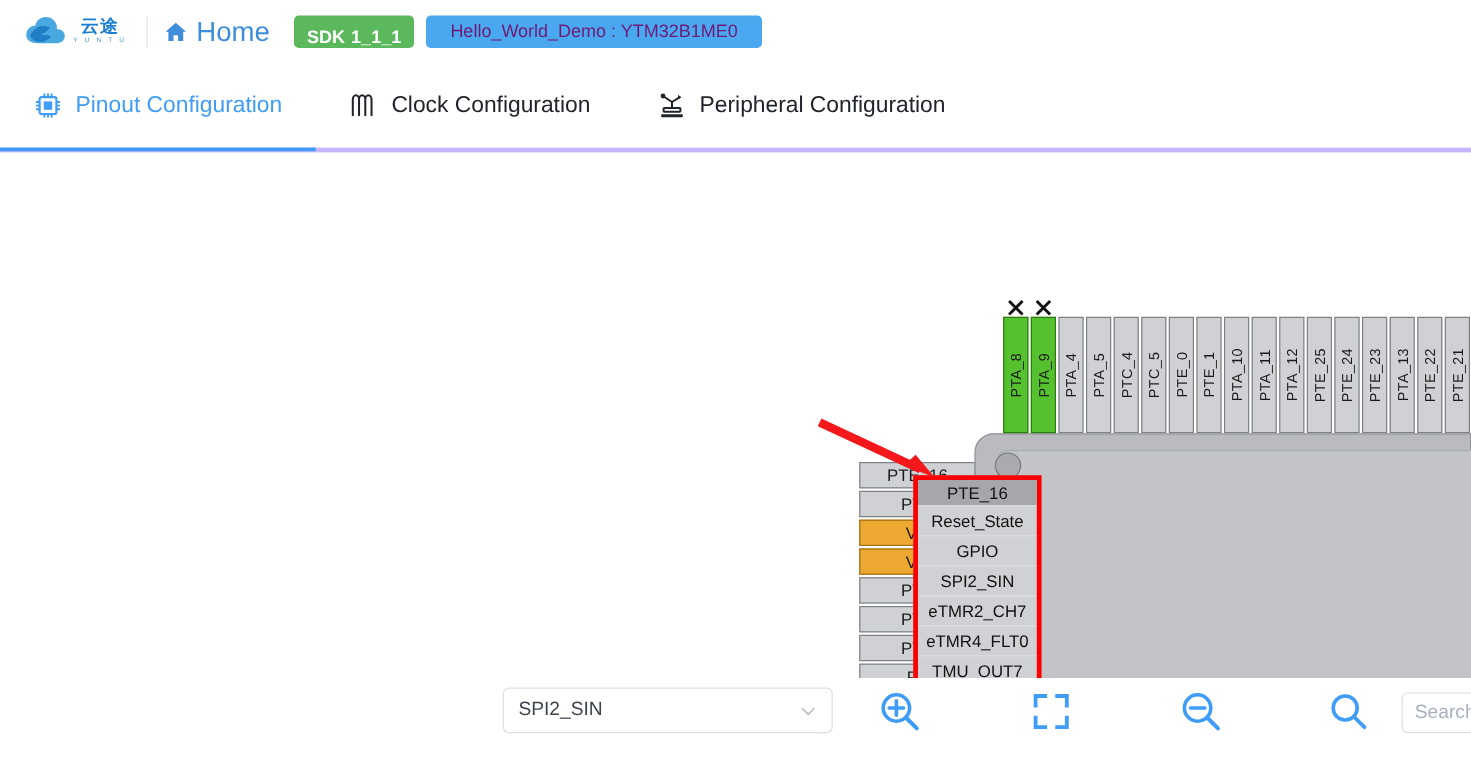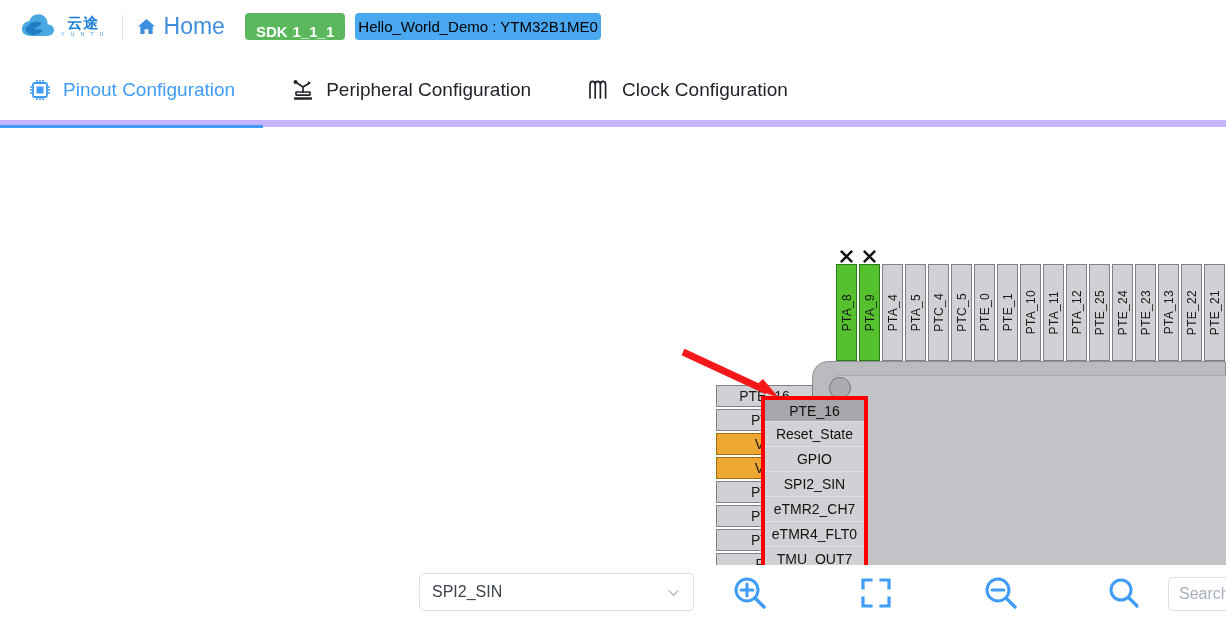--- a/index.html
+++ b/index.html
@@ -25,28 +25,28 @@
   .home-link { display: flex; align-items: center; gap: 8px; cursor: pointer; }
   .home-icon { width: 19px; height: 19px; color: #3f8ede; }
   .home-text { font-size: 23px; color: #3f8ede; }
   .badge-sdk {
     margin-left: 20px; background: #5cb85c; color: #fff; border-radius: 4px;
     height: 27px; display: flex; align-items: flex-end; padding: 0 11px; font-size: 15px; gap: 5px;
   }
   .badge-sdk b { font-weight: 700; }
   .badge-sdk span { font-weight: 700; }
   .badge-proj {
-    margin-left: 10px; background: #49a8f0; color: #000000; border-radius: 4px;
-    height: 27px; display: flex; align-items: center; padding: 0 3px; font-size: 15px;
+    margin-left: 10px; background: #49a8f0; color: #701a75; border-radius: 4px;
+    height: 27px; display: flex; align-items: center; padding: 0 20px; font-size: 15px;
   }
 
   
   .navbar {
     position: absolute; left: 0; top: 53px; width: 1226px; height: 74px;
-    background: #fff; border-bottom: 7px solid #c4b5fd; display: flex; align-items: flex-start;
+    background: #fff; border-bottom: 4px solid #c4b5fd; display: flex; align-items: center;
   }
   .nav-tab {
     display: flex; align-items: center; gap: 11px; height: 74px;
     padding: 0 28px; cursor: pointer; position: relative;
   }
   .nav-tab .nav-label { font-size: 19px; color: #21252b; white-space: nowrap; }
   .nav-tab.active .nav-label { color: #3f9cf7; }
   .nav-tab.active::after {
     content: ""; position: absolute; left: 0; right: 0; bottom: -1px; height: 3px; background: #3f9cf7;
   }
@@ -189,34 +189,34 @@
         <rect x="8.5" y="8.5" width="7" height="7" fill="currentColor"></rect>
         <g stroke="currentColor" stroke-width="1.6">
           <path d="M9 5V2M12 5V2M15 5V2M9 22v-3M12 22v-3M15 22v-3M5 9H2M5 12H2M5 15H2M22 9h-3M22 12h-3M22 15h-3"></path>
         </g>
       </svg>
       <span class="nav-label">Pinout Configuration</span>
     </div>
 
     <div class="nav-tab">
       <svg class="nav-icon" viewBox="0 0 24 24">
+        <path d="M3 20V7c0-2.2 1.3-3.6 2.6-3.6S8.2 4.8 8.2 7v13M8.2 7c0-2.2 1.3-3.6 2.6-3.6S13.4 4.8 13.4 7v13M13.4 7c0-2.2 1.3-3.6 2.6-3.6S18.6 4.8 18.6 7v13" fill="none" stroke="currentColor" stroke-width="1.7" stroke-linecap="round"></path>
+      </svg>
+      <span class="nav-label">Clock Configuration</span>
+    </div>
+
+    <div class="nav-tab">
+      <svg class="nav-icon" viewBox="0 0 24 24">
         <circle cx="4.5" cy="4" r="2" fill="currentColor"></circle>
         <path d="M4.5 4 L12 9 M12 9 L18.5 5 M12 9v5" fill="none" stroke="currentColor" stroke-width="1.7" stroke-linecap="round"></path>
         <path d="M17 3l2.6 2-2.6 2z" fill="currentColor"></path>
         <rect x="5" y="14" width="14" height="3.2" rx="0.6" fill="none" stroke="currentColor" stroke-width="1.7"></rect>
         <rect x="3" y="19.3" width="18" height="2.4" rx="0.6" fill="currentColor"></rect>
       </svg>
       <span class="nav-label">Peripheral Configuration</span>
-    </div>
-
-    <div class="nav-tab">
-      <svg class="nav-icon" viewBox="0 0 24 24">
-        <path d="M3 20V7c0-2.2 1.3-3.6 2.6-3.6S8.2 4.8 8.2 7v13M8.2 7c0-2.2 1.3-3.6 2.6-3.6S13.4 4.8 13.4 7v13M13.4 7c0-2.2 1.3-3.6 2.6-3.6S18.6 4.8 18.6 7v13" fill="none" stroke="currentColor" stroke-width="1.7" stroke-linecap="round"></path>
-      </svg>
-      <span class="nav-label">Clock Configuration</span>
     </div>
 
 
   </div>
 
   <div class="canvas">
 
     <div class="chip-body">
       <div class="chip-inner"></div>
     </div>

